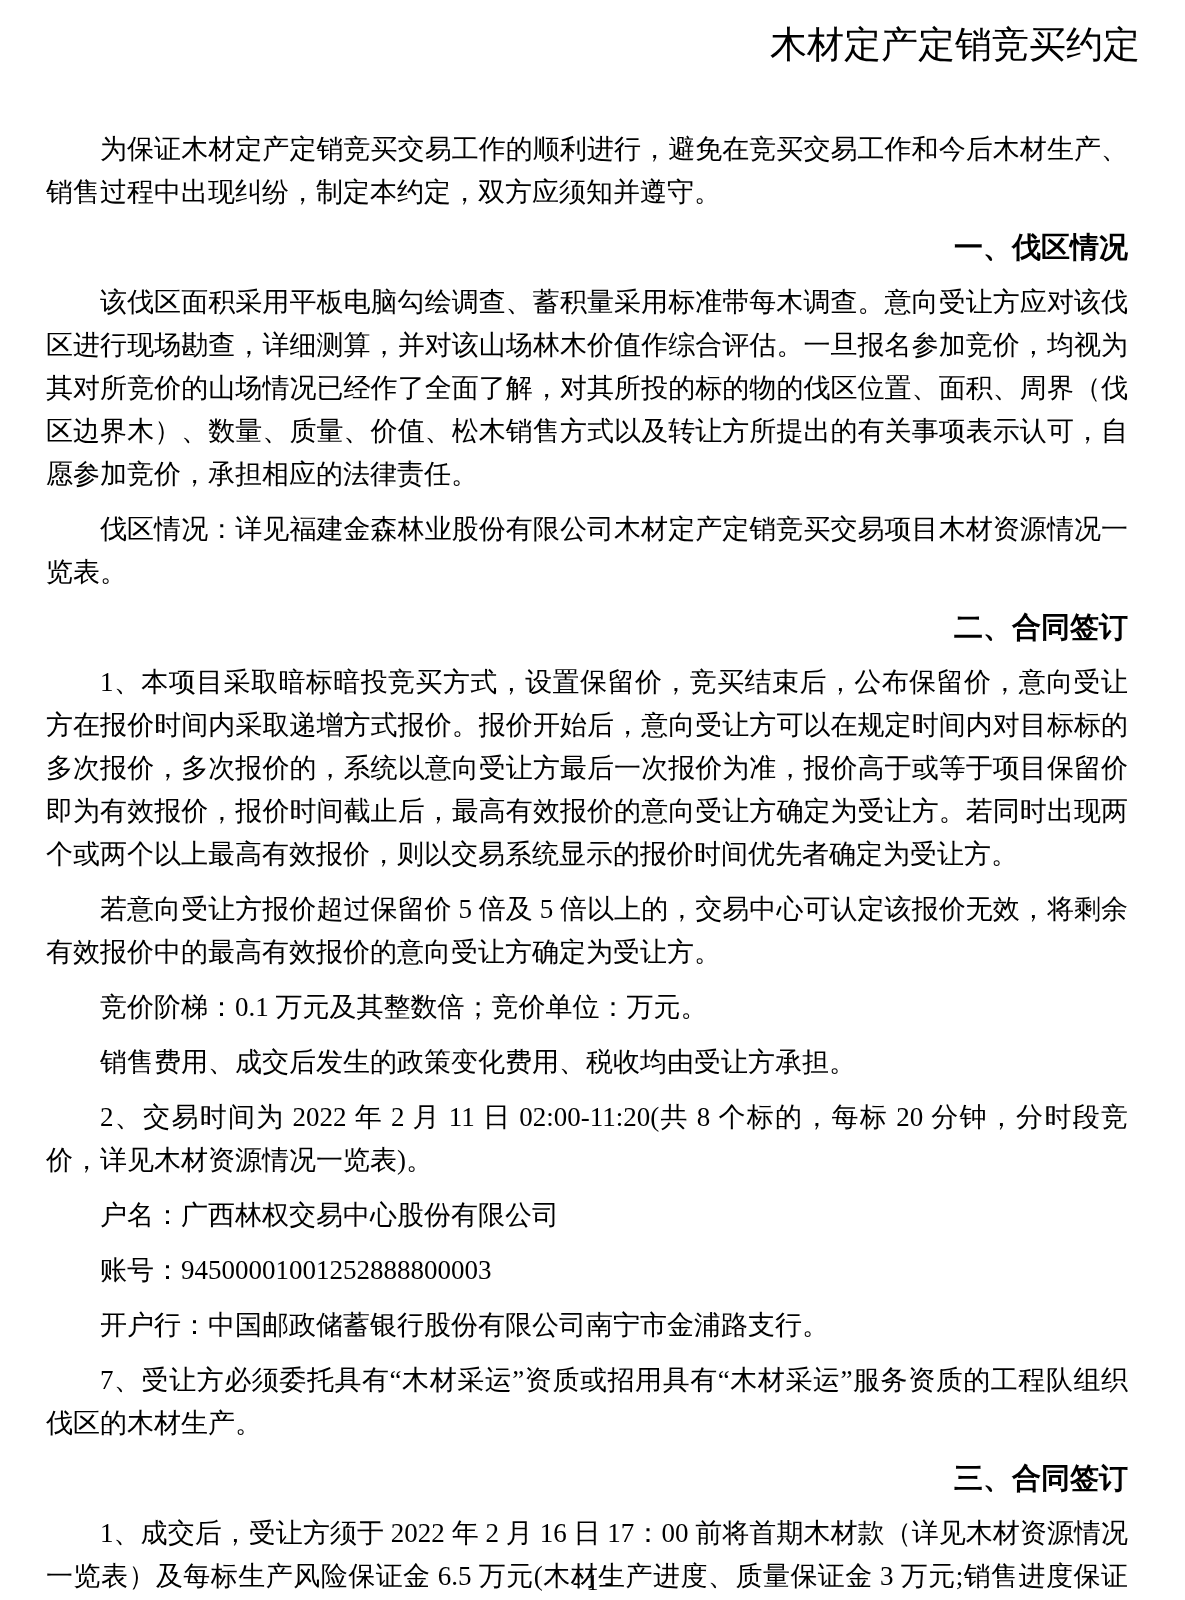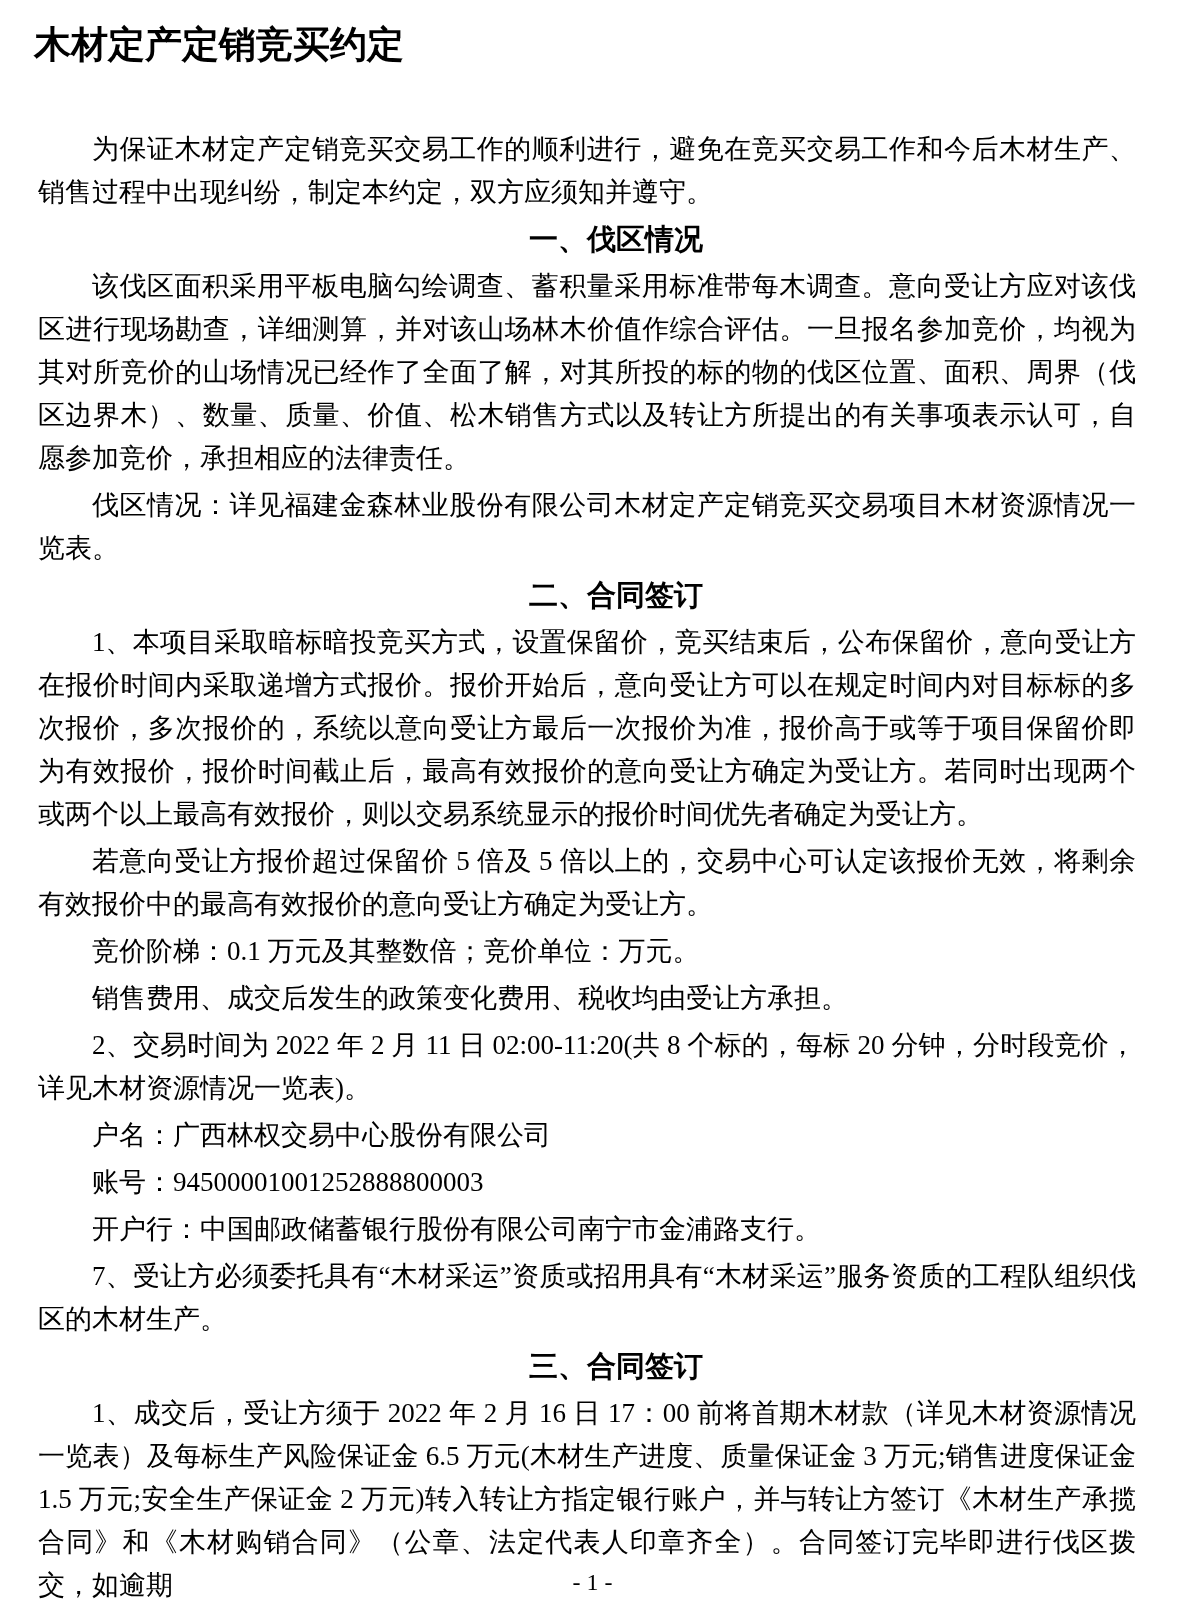--- a/index.html
+++ b/index.html
@@ -18,38 +18,38 @@
   }
   .doc {
     position: absolute;
     left: 34px;
     top: 22px;
     width: 1106px;
   }
   .doc-title {
     font-size: 37px;
     line-height: 46px;
-    font-weight: 700;
-    text-align: left;
+    font-weight: 400;
+    text-align: right;
     margin: 0 0 60px 0;
   }
   .doc-body p {
-    margin: 4px;
+    margin: 12px;
     font-size: 27px;
     line-height: 43px;
     text-align: justify;
     text-justify: inter-ideograph;
     text-indent: 2em;
     font-weight: 400;
     word-break: break-all;
   }
   .doc-body p.heading {
     font-weight: 700;
     font-size: 29px;
-    text-align: center;
+    text-align: right;
   }
   .page-footer {
     position: absolute;
     left: 0;
     bottom: 4px;
     width: 100%;
     text-align: center;
     font-size: 24px;
     line-height: 28px;
     color: #000000;

